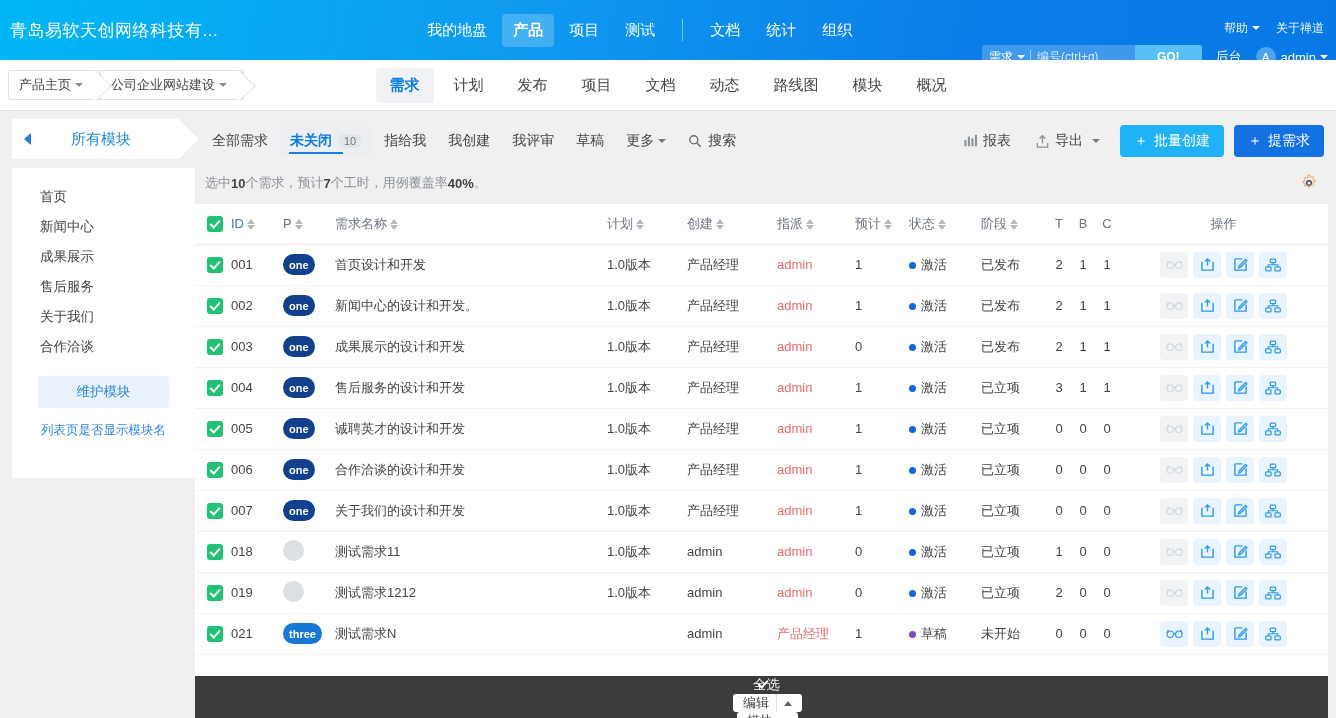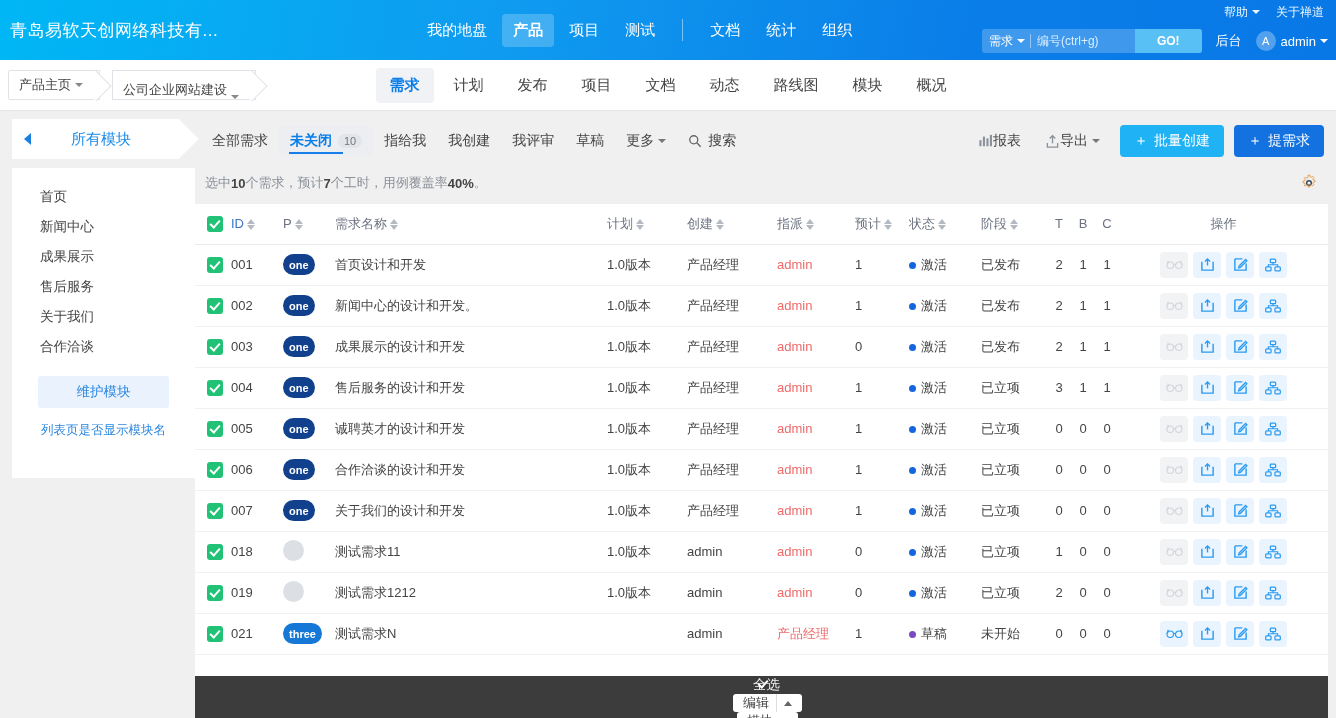--- a/index.html
+++ b/index.html
@@ -27,21 +27,21 @@
   }
   .mainnav { display: flex; align-items: center; margin-left: 196px; height: 60px; }
   .mainnav a {
     color: #fff; text-decoration: none; font-size: 15px;
     padding: 7px 11px; margin: 0 2px; border-radius: 4px;
     white-space: nowrap;
   }
   .mainnav a.active { background: rgba(255,255,255,.22); font-weight: bold; }
   .nav-sep { width: 1px; height: 22px; background: rgba(255,255,255,.45); margin: 0 14px; }
 
-  .topright { position: absolute; right: 8px; top: 0; height: 60px; }
+  .topright { position: absolute; right: 8px; top: 16px; height: 60px; }
   .toprow1 {
     display: flex; align-items: center; justify-content: flex-end;
     height: 24px; font-size: 12px; padding-right: 4px;
   }
   .toprow1 span { color: #eaf6ff; margin-left: 16px; white-space: nowrap; cursor: default; }
   .toprow2 { display: flex; align-items: center; height: 34px; justify-content: flex-end; }
   .searchbox {
     display: flex; align-items: center; height: 24px;
     background: rgba(255,255,255,.22); border-radius: 3px; overflow: hidden;
   }
@@ -82,21 +82,21 @@
     border: 1px solid #dfe3e8; background: #fff; padding: 0 16px 0 10px;
     font-size: 13px; color: #444; white-space: nowrap;
   }
   .crumb:first-child { border-radius: 2px 0 0 2px; }
   .crumb::after {
     content: ""; position: absolute; right: -8px; top: 4px;
     width: 21px; height: 21px; background: #fff;
     border-top: 1px solid #dfe3e8; border-right: 1px solid #dfe3e8;
     transform: rotate(45deg); z-index: 2;
   }
-  .crumb + .crumb { margin-left: 12px; align-items: flex-end; }
+  .crumb + .crumb { margin-left: 0; }
   .crumb .caret-d { color: #888; }
 
   .subnav { position: absolute; left: 0; right: 0; display: flex; justify-content: center; }
   .subnav a {
     font-size: 15px; color: #444; text-decoration: none;
     padding: 8px 14px; margin: 0 3px; border-radius: 4px; white-space: nowrap;
   }
   .subnav a.active { background: #f0f2f5; color: #0a7ee8; font-weight: bold; }
 
   
@@ -157,21 +157,21 @@
     content:""; position:absolute; left: 10px; right: 30px; bottom: 2px;
     height: 2px; background: #1a7ee8;
   }
   .tb-count {
     background: #e2e5e9; color: #777; border-radius: 9px;
     font-size: 11px; padding: 1px 6px; margin-left: 6px; font-weight: normal;
   }
   .tb-spacer { flex: 1; }
   .tb-right { display: flex; align-items: center; gap: 4px; }
   .tb-ghost {
-    display: flex; align-items: center; font-size: 14px;
+    display: flex; align-items: center; gap: 5px; font-size: 14px;
     color: #444; padding: 6px 10px; border-radius: 4px; cursor: pointer;
     background: transparent; border: 0; font-family: inherit;
   }
   .btn-blue, .btn-blue-d {
     display: flex; align-items: center; gap: 6px; color: #fff; border: 0;
     border-radius: 4px; height: 32px; padding: 0 14px; font-size: 14px;
     cursor: pointer; margin-left: 6px; font-family: inherit;
   }
   .btn-blue { background: #1fb2f5; }
   .btn-blue-d { background: #1372e0; }

